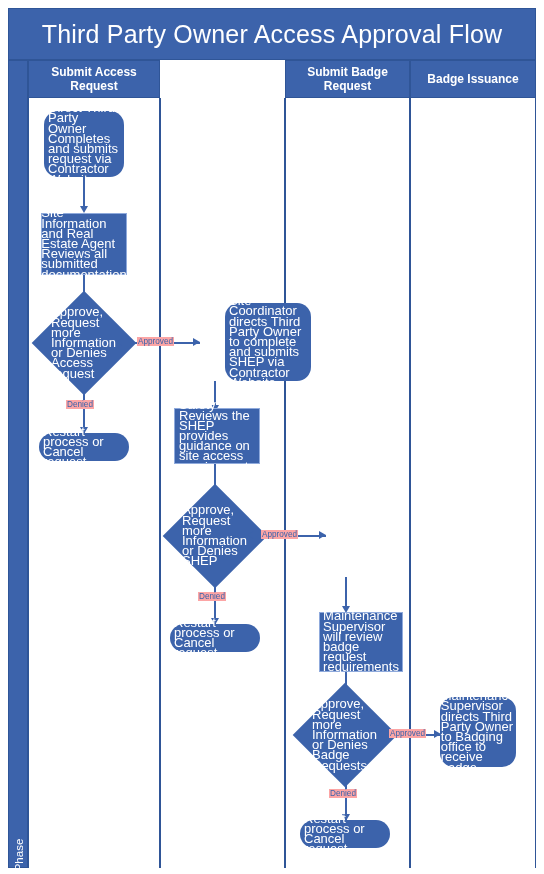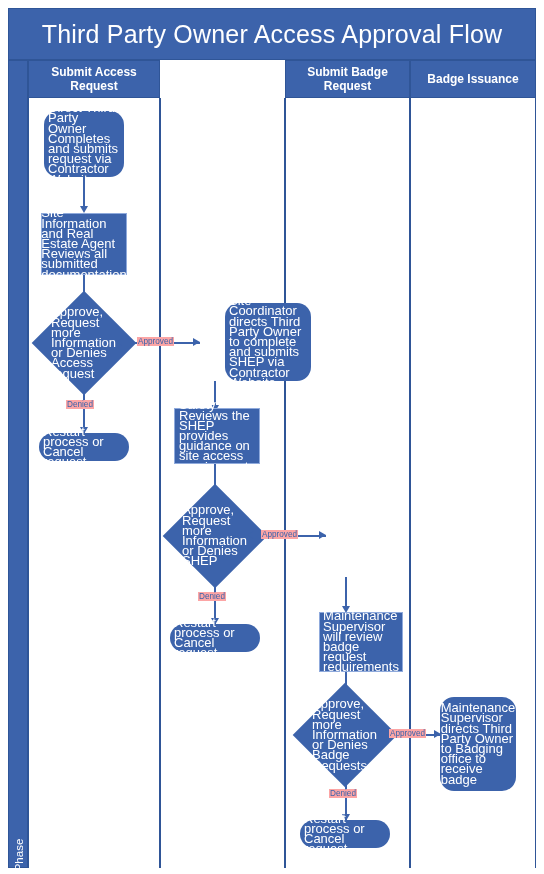--- a/index.html
+++ b/index.html
@@ -164,15 +164,15 @@
   <div class="arrow-left" style="left:377px;top:730px;"></div>
   <div class="arrow-right" style="left:434px;top:730px;"></div>
   <div class="edge-label" style="left:389px;top:729px;">Approved</div>
 
   <div class="vline" style="left:345px;top:772px;height:48px;"></div>
   <div class="arrow-down" style="left:341.5px;top:814px;"></div>
   <div class="edge-label" style="left:329px;top:789px;">Denied</div>
 
   <div class="node terminator" style="left:300px;top:820px;width:90px;height:28px;">Restart process or Cancel request.</div>
 
-  <div class="node terminator" style="left:440px;top:697px;width:76px;height:94px;">Maintenance Supervisor directs Third Party Owner to Badging office to receive badge</div>
+  <div class="node terminator" style="left:440px;top:697px;width:76px;height:70px;">Maintenance Supervisor directs Third Party Owner to Badging office to receive badge</div>
 
 </div>
 
 </body></html>

